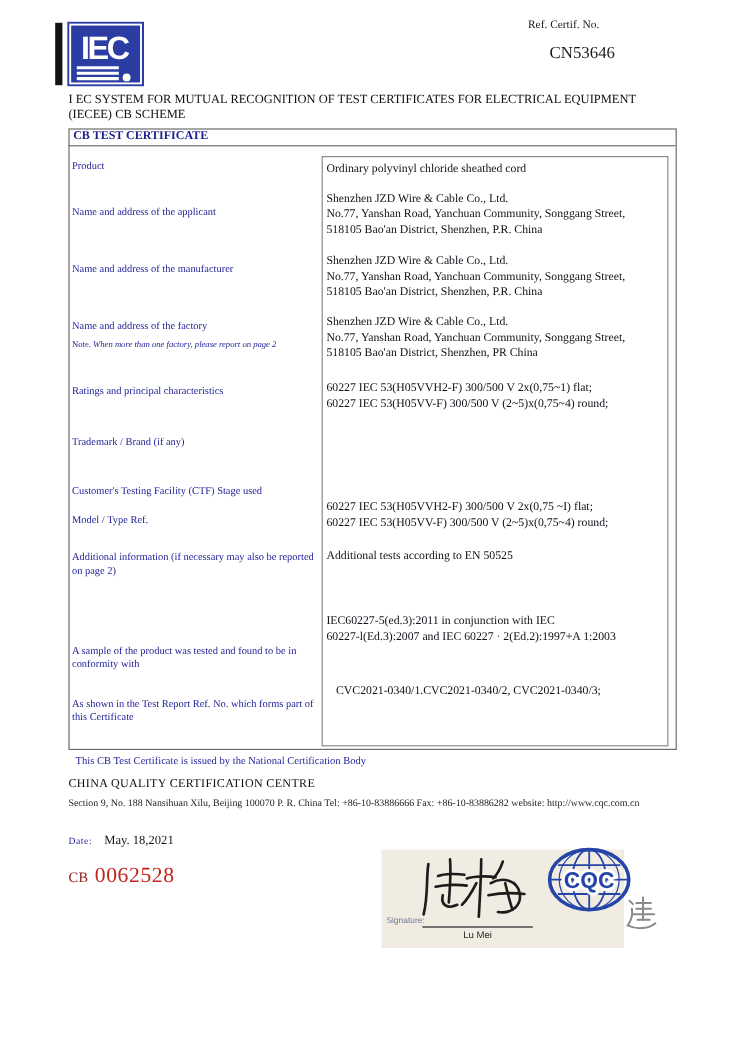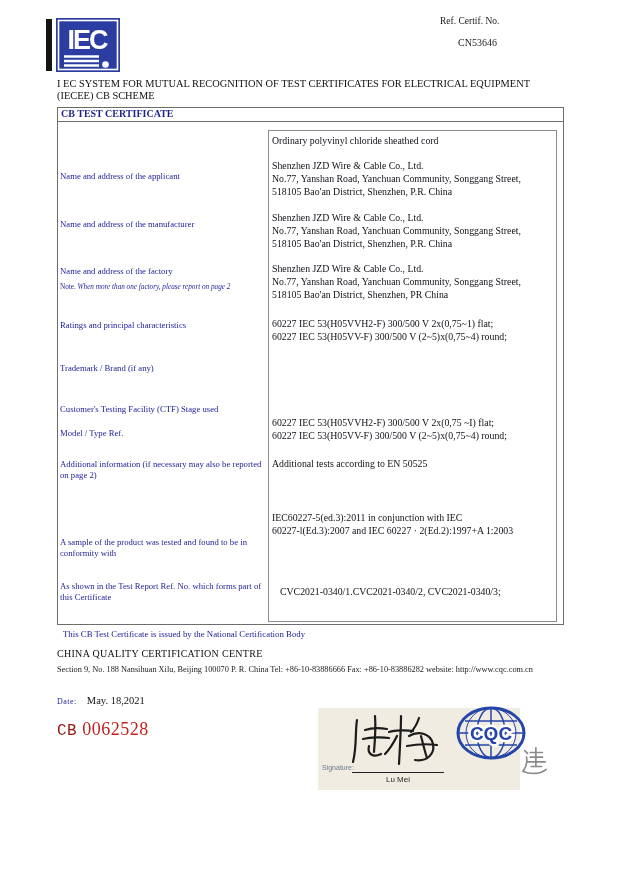--- a/index.html
+++ b/index.html
@@ -2,45 +2,45 @@
 <html><head>
 <meta charset="utf-8">
 <style>
   html,body{margin:0;padding:0;background:#e8e8e8;}
   .page{position:relative;width:620px;height:878px;background:#ffffff;overflow:hidden;
         font-family:"Liberation Serif",serif;color:#161616;}
   .abs{position:absolute;}
 
   
   .ref-label{top:16px;left:440px;font-size:9.5px;color:#1b1b1b;}
-  .ref-no{top:37px;left:458px;font-size:10px;color:#1b1b1b;}
+  .ref-no{top:37px;left:458px;font-size:14px;color:#1b1b1b;}
   .scheme{top:78px;left:57px;width:520px;font-weight:normal;font-size:10.4px;line-height:11.5px;color:#101010;}
 
   
   .outer-box{top:107px;left:57px;width:505px;height:516px;border:1px solid #6d6d6d;}
   .title-sep{top:121px;left:57px;width:506px;border-top:1px solid #6d6d6d;}
   .inner-box{top:130px;left:268px;width:287px;height:490px;border:1px solid #8a8a8a;background:#fff;}
   .cert-title{top:108px;left:61px;font-size:10px;font-weight:bold;color:#1f1f8a;}
 
   
   .lbl{left:60px;width:212px;font-size:8.7px;line-height:10.5px;color:#23239a;}
   .val{left:272px;width:280px;font-size:9.8px;line-height:13px;color:#101018;white-space:pre-line;}
   .note{left:60px;width:215px;font-size:7.2px;color:#23239a;}
   .note .it{font-style:italic;}
-  .indent{padding-left:8px;margin-top:16px;}
+  .indent{padding-left:8px;}
 
   
   .issued{top:629px;left:63px;font-size:8.8px;color:#23239a;font-family:Liberation Serif, serif;}
   .ncb-name{top:648px;left:57px;font-size:10px;font-weight:normal;letter-spacing:.3px;color:#0e0e0e;}
   .ncb-addr{top:665px;left:57px;width:560px;font-size:8.3px;color:#1b1b1b;white-space:nowrap;}
   .date-row{top:695px;left:57px;display:flex;align-items:baseline;}
   .date-lbl{font-size:8px;color:#23239a;margin-right:10px;letter-spacing:.5px;}
   .date-val{font-size:10.5px;color:#141414;}
   .cb-row{top:719px;left:57px;display:flex;align-items:baseline;}
-  .cb-prefix{font-size:16px;color:#8c1a12;margin-right:5px;letter-spacing:.5px;font-family:Liberation Mono, monospace;}
+  .cb-prefix{font-size:12px;color:#8c1a12;margin-right:5px;letter-spacing:.5px;}
   .cb-number{font-size:18px;color:#c2231c;letter-spacing:.5px;text-align:center;}
 
   
   .sig-bg{top:708px;left:318px;width:202px;height:82px;background:#f1ece2;}
   .sig-label{top:764px;left:322px;font-family:"Liberation Sans",sans-serif;font-size:7px;color:#6b7894;}
   .sig-line{top:772px;left:352px;width:92px;border-top:1.3px solid #222;}
   .sig-name{top:775px;left:352px;width:92px;text-align:center;
             font-family:"Liberation Sans",sans-serif;font-size:8px;color:#2a2a2a;}
   .hand-svg{top:710px;left:345px;}
   .cqc-svg{top:705px;left:455px;}
@@ -70,20 +70,21 @@
   <div class="abs scheme">
     <div>I EC SYSTEM FOR MUTUAL RECOGNITION OF TEST CERTIFICATES FOR ELECTRICAL EQUIPMENT</div>
     <div>(IECEE) CB SCHEME</div>
   </div>
 
   <div class="abs outer-box"></div>
   <div class="abs title-sep"></div>
   <div class="abs cert-title">CB TEST CERTIFICATE</div>
   <div class="abs inner-box"></div>
 
+  <div class="abs lbl" style="top:133px">Product</div>
   <div class="abs lbl" style="top:171px">Name and address of the applicant</div>
   <div class="abs lbl" style="top:219px">Name and address of the manufacturer</div>
   <div class="abs lbl" style="top:266px">Name and address of the factory</div>
   <div class="abs note" style="top:283px">
     <span>Note. </span><span class="it">When more than one factory, please report on page 2</span>
   </div>
   <div class="abs lbl" style="top:320px">Ratings and principal characteristics</div>
   <div class="abs lbl" style="top:363px">Trademark / Brand (if any)</div>
   <div class="abs lbl" style="top:404px">Customer's Testing Facility (CTF) Stage used</div>
   <div class="abs lbl" style="top:428px">Model / Type Ref.</div>

